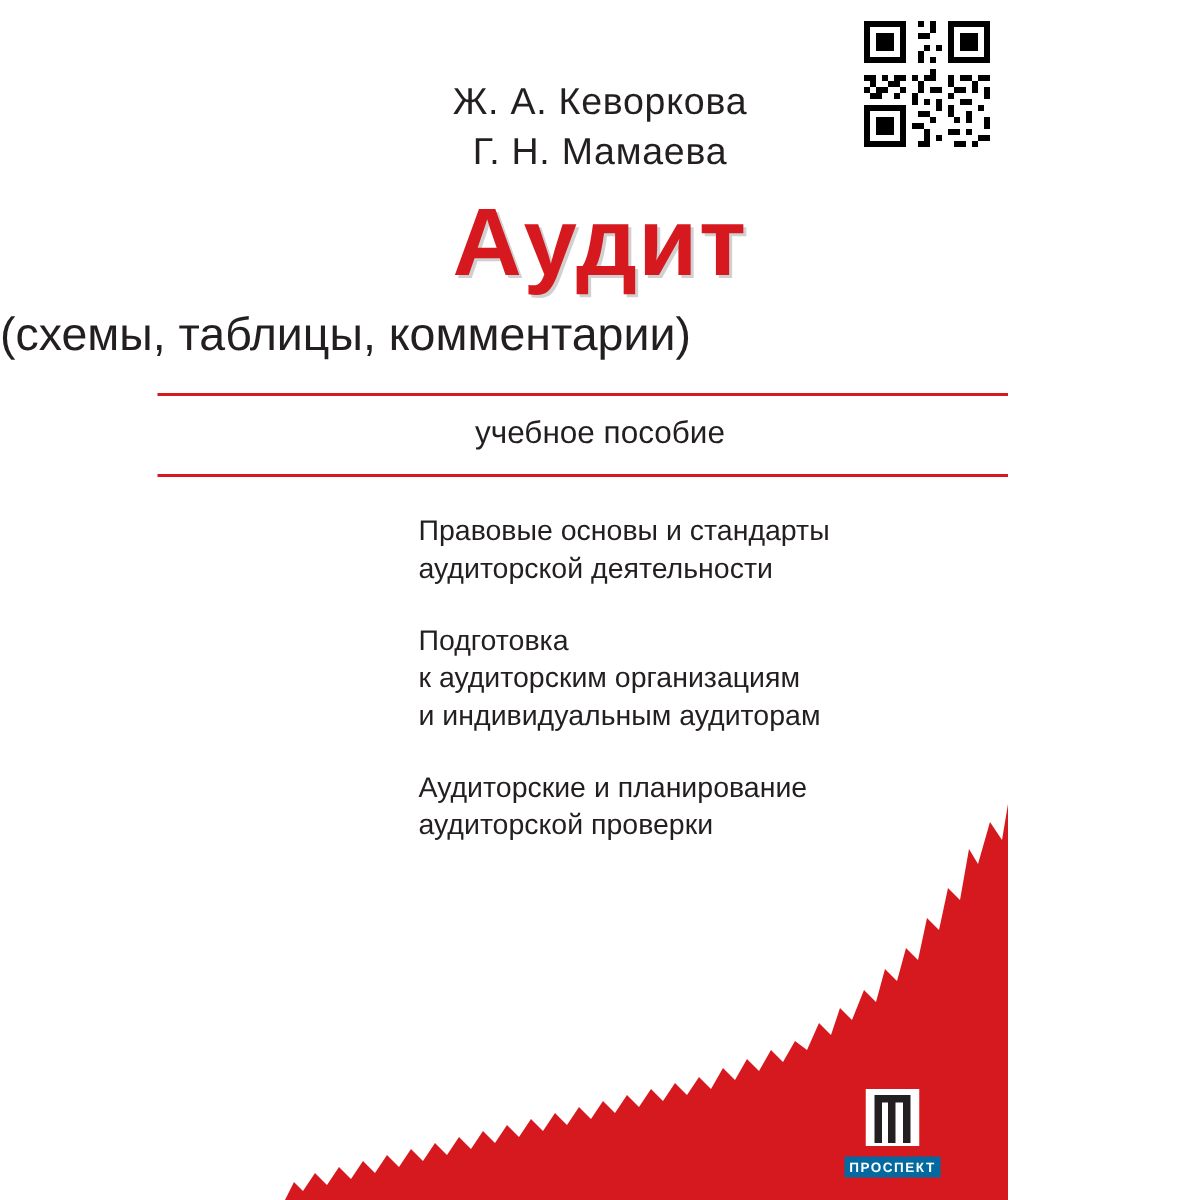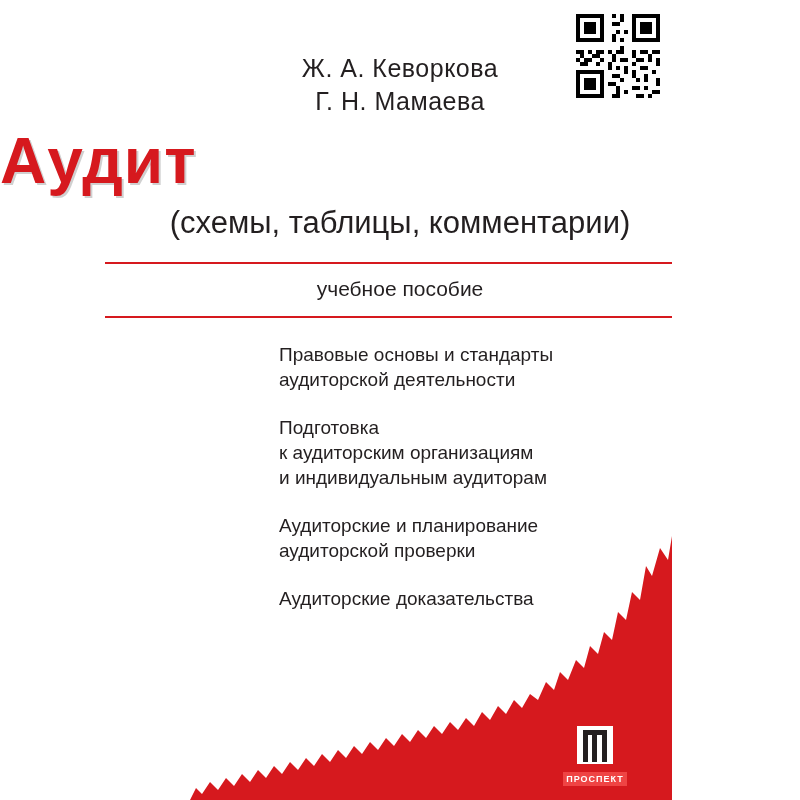--- a/index.html
+++ b/index.html
@@ -46,35 +46,34 @@
     letter-spacing: 0.5px;
     font-weight: 400;
   }
 
   
   .title {
     position: absolute;
     top: 124px;
     left: 0;
     width: 800px;
-    text-align: left;
+    text-align: center;
     font-size: 64px;
     font-weight: bold;
     color: #d6191e;
     letter-spacing: 1px;
     text-shadow: 2px 2px 0 rgba(120,120,120,0.35);
   }
 
   
   .subtitle {
     position: absolute;
     top: 205px;
     left: 0;
     width: 800px;
-    text-align: center;
     font-size: 31px;
     color: #231f20;
     font-weight: 500;
   }
 
   
   .rule {
     position: absolute;
     left: 105px;
     width: 590px;
@@ -130,21 +129,21 @@
     text-align: center;
   }
   .publisher .mark {
     width: 36px;
     height: 38px;
     margin: 0 auto 4px auto;
   }
   .publisher .pname {
     font-size: 9px;
     color: #ffffff;
-    background: #ef4444;
+    background: #0369a1;
     letter-spacing: 1px;
     padding: 2px 3px;
     display: inline-block;
     font-weight: bold;
   }
 </style>
 </head>
 <body>
 
 <div class="cover">
@@ -251,23 +250,20 @@
     </div>
     <div class="topic">
       <span>Подготовка</span>
       <span>к аудиторским организациям</span>
       <span>и индивидуальным аудиторам</span>
     </div>
     <div class="topic">
       <span>Аудиторские и планирование</span>
       <span>аудиторской проверки</span>
     </div>
-    <div class="topic">
-      <span>Аудиторские доказательства</span>
-    </div>
   </div>
 
   <div class="publisher">
     <div class="mark">
       <svg width="36" height="38" viewBox="0 0 36 38">
         <rect x="0" y="0" width="36" height="38" fill="#ffffff"></rect>
         <path d="M6 36 L6 4 L30 4 L30 36 L25 36 L25 9 L20 9 L20 36 L15 36 L15 9 L11 9 L11 36 Z" fill="#231f20"></path>
       </svg>
     </div>
     <div class="pname">ПРОСПЕКТ</div>

